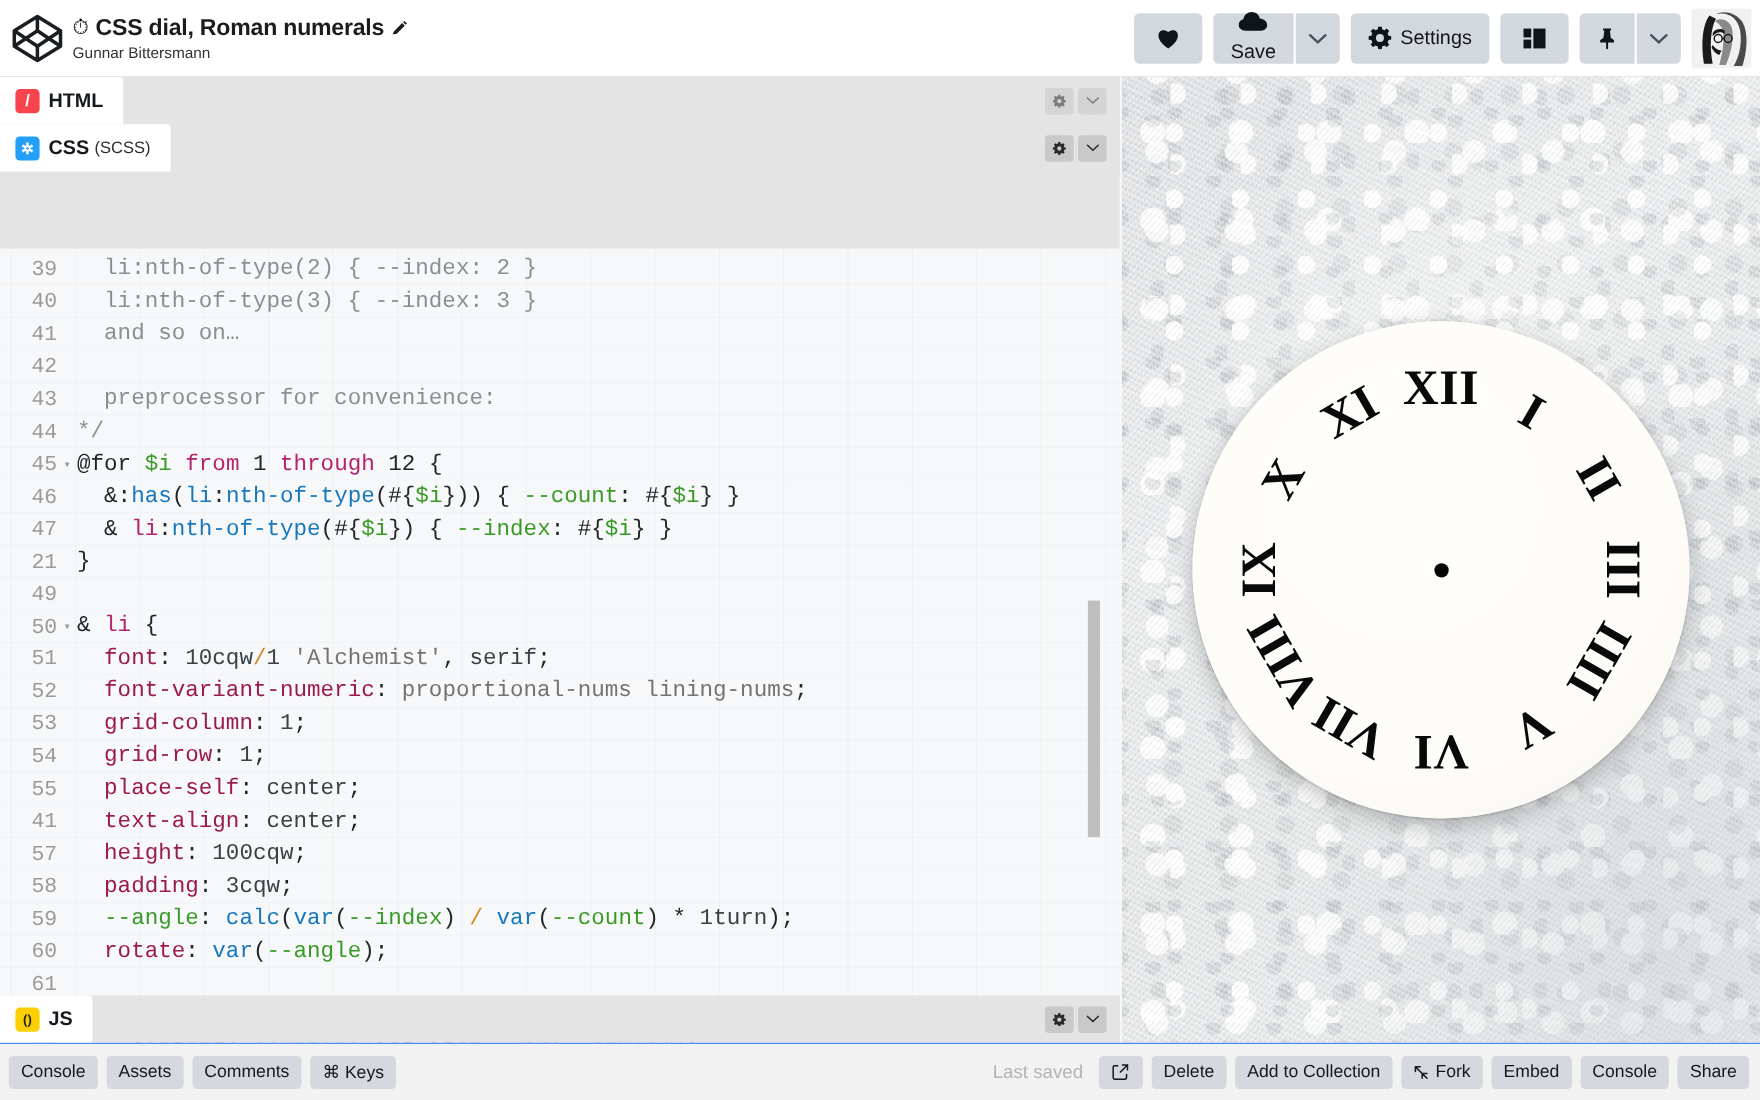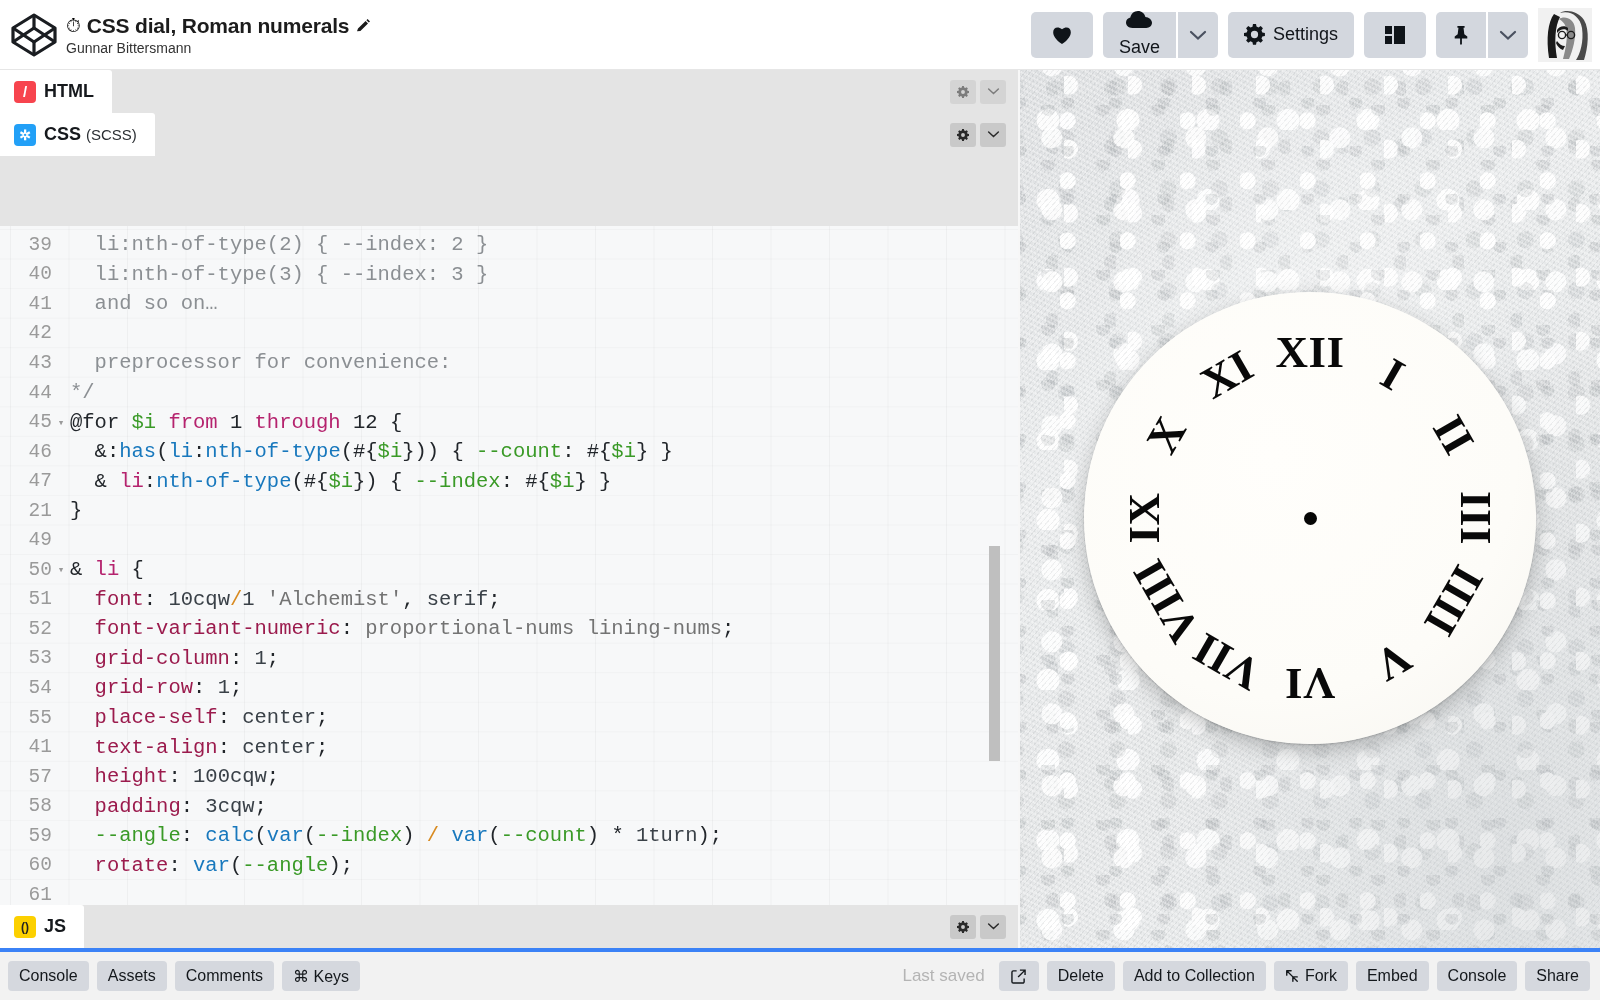--- a/index.html
+++ b/index.html
@@ -171,21 +171,21 @@
     position: absolute; left: -60px; top: -188px; width: 120px;
     text-align: center;
     font-family: "Liberation Serif", "DejaVu Serif", serif;
     font-size: 45px; font-weight: bold; color: #090909;
     line-height: 1; letter-spacing: 0.5px;
   }
 
   
   #bottombar {
     position: absolute; left: 0; bottom: 0; width: 1600px; height: 52px;
-    background: #f2f2f2; border-top: 4px solid #3b82f6;
+    background: #f2f2f2; border-top: 1px solid #3b82f6;
     display: flex; align-items: center;
   }
   #bb-left { display: flex; align-items: center; gap: 8px; padding-left: 8px; }
   #bb-right { margin-left: auto; display: flex; align-items: center; gap: 8px; padding-right: 10px; }
   .bbtn {
     background: #d5d8de; border: none; border-radius: 4px; height: 30px;
     padding: 0 11px; font-size: 16px; color: #14181c; cursor: pointer;
     display: flex; align-items: center; gap: 6px;
     font-family: "Liberation Sans", sans-serif;
   }

